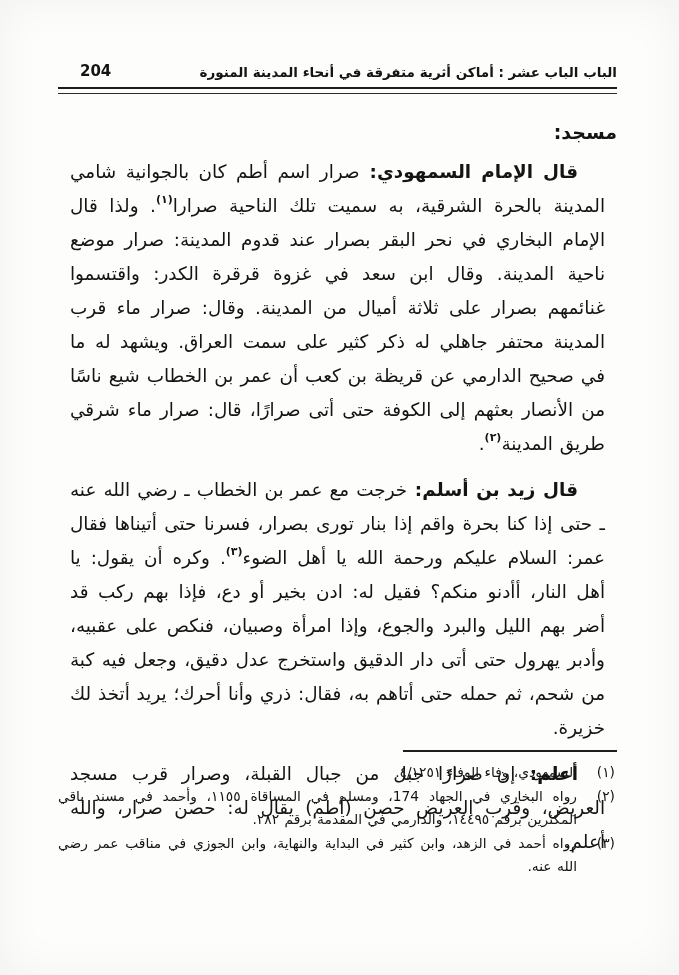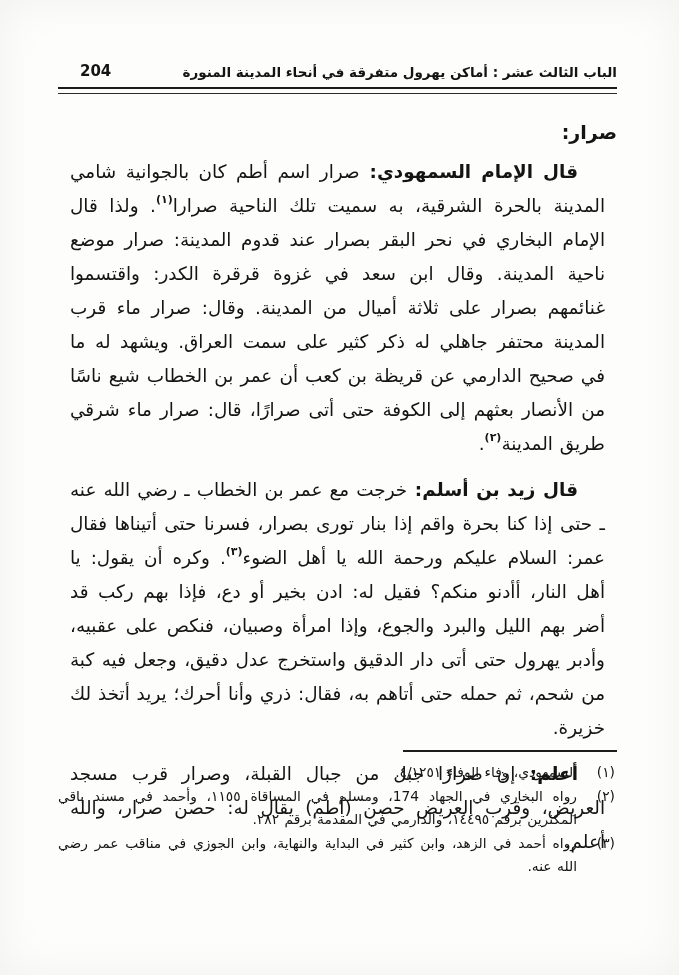--- a/index.html
+++ b/index.html
@@ -75,28 +75,28 @@
     right: 2px;
     top: 0;
   }
 </style>
 </head>
 <body>
 
 <div class="page">
 
   <div class="header-row">
-    <div class="chapter-title">الباب الثالث عشر : أماكن يهرول متفرقة في أنحاء المدينة المنورة</div>
+    <div class="chapter-title">الباب الباب عشر : أماكن أثرية متفرقة في أنحاء المدينة المنورة</div>
     <div class="page-number">204</div>
   </div>
   <div class="rule-thick"></div>
   <div class="rule-thin"></div>
 
   <div>
-    <div class="section-heading">صرار:</div>
+    <div class="section-heading">مسجد:</div>
 
     <p class="para"><span class="b">قال الإمام السمهودي: </span><span>صرار اسم أطم كان بالجوانية شامي المدينة بالحرة الشرقية، به سميت تلك الناحية صرارا</span><sup>(١)</sup><span>. ولذا قال الإمام البخاري في نحر البقر بصرار عند قدوم المدينة: صرار موضع ناحية المدينة. وقال ابن سعد في غزوة قرقرة الكدر: واقتسموا غنائمهم بصرار على ثلاثة أميال من المدينة. وقال: صرار ماء قرب المدينة محتفر جاهلي له ذكر كثير على سمت العراق. ويشهد له ما في صحيح الدارمي عن قريظة بن كعب أن عمر بن الخطاب شيع ناسًا من الأنصار بعثهم إلى الكوفة حتى أتى صرارًا، قال: صرار ماء شرقي طريق المدينة</span><sup>(٢)</sup><span>.</span></p>
 
     <p class="para"><span class="b">قال زيد بن أسلم: </span><span>خرجت مع عمر بن الخطاب ـ رضي الله عنه ـ حتى إذا كنا بحرة واقم إذا بنار تورى بصرار، فسرنا حتى أتيناها فقال عمر: السلام عليكم ورحمة الله يا أهل الضوء</span><sup>(٣)</sup><span>. وكره أن يقول: يا أهل النار، أأدنو منكم؟ فقيل له: ادن بخير أو دع، فإذا بهم ركب قد أضر بهم الليل والبرد والجوع، وإذا امرأة وصبيان، فنكص على عقبيه، وأدبر يهرول حتى أتى دار الدقيق واستخرج عدل دقيق، وجعل فيه كبة من شحم، ثم حمله حتى أتاهم به، فقال: ذري وأنا أحرك؛ يريد أتخذ لك خزيرة.</span></p>
 
     <p class="para"><span class="b">أعلم: </span><span>إن صرارًا جبل من جبال القبلة، وصرار قرب مسجد العريض، وقرب العريض حصن (أطم) يقال له: حصن صرار، والله أعلم.</span></p>
   </div>
 
   <div class="footnotes">
     <div class="fn-rule"></div>

